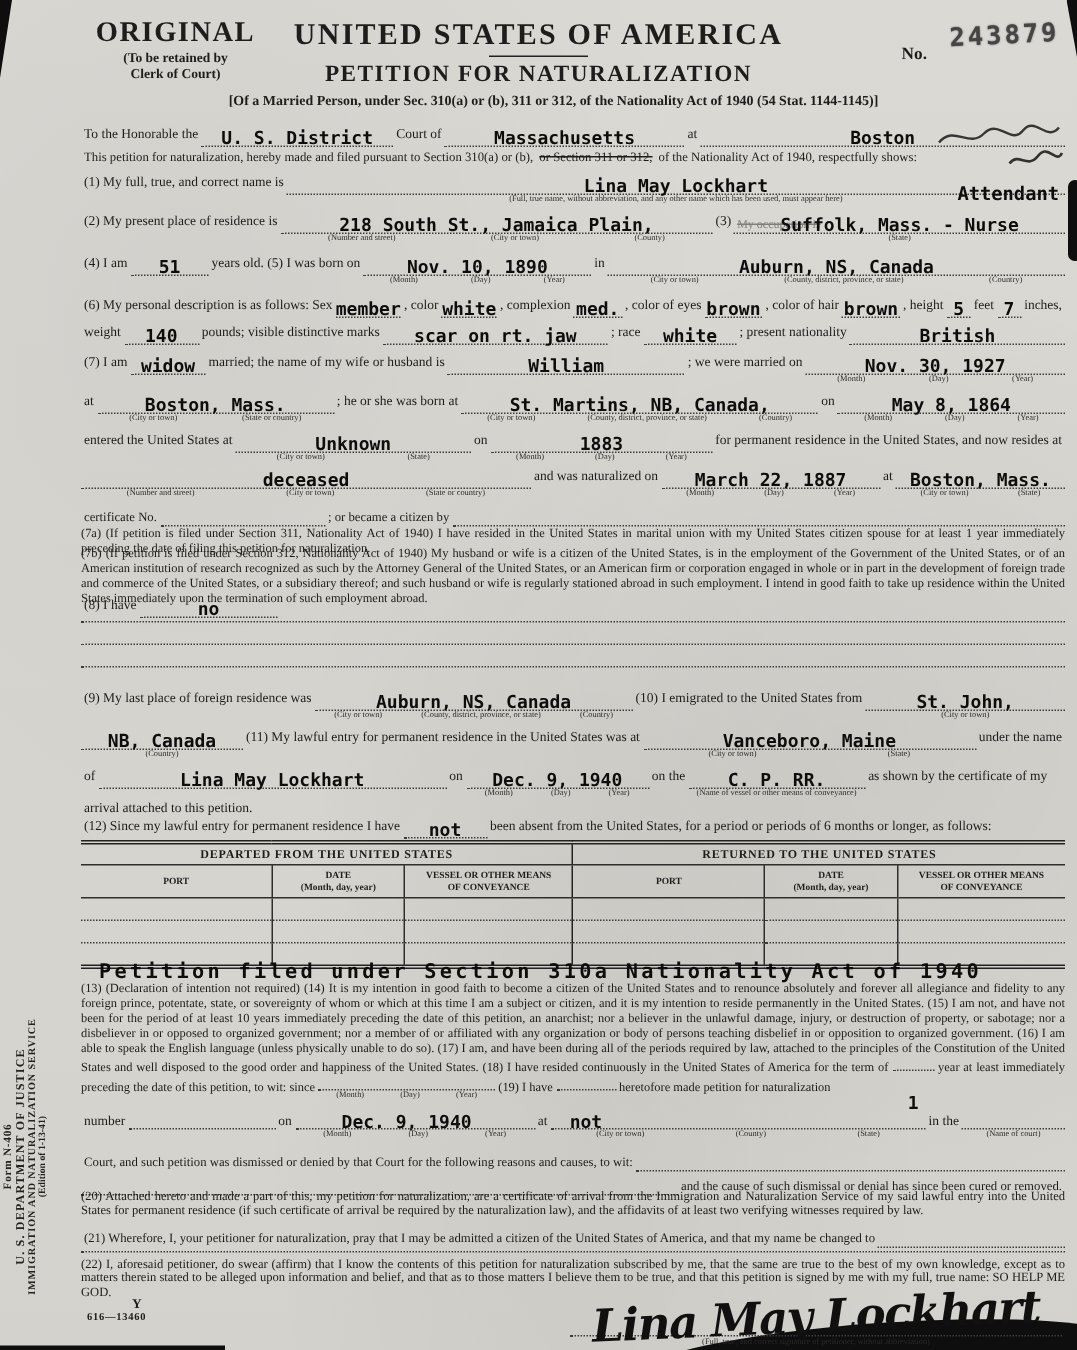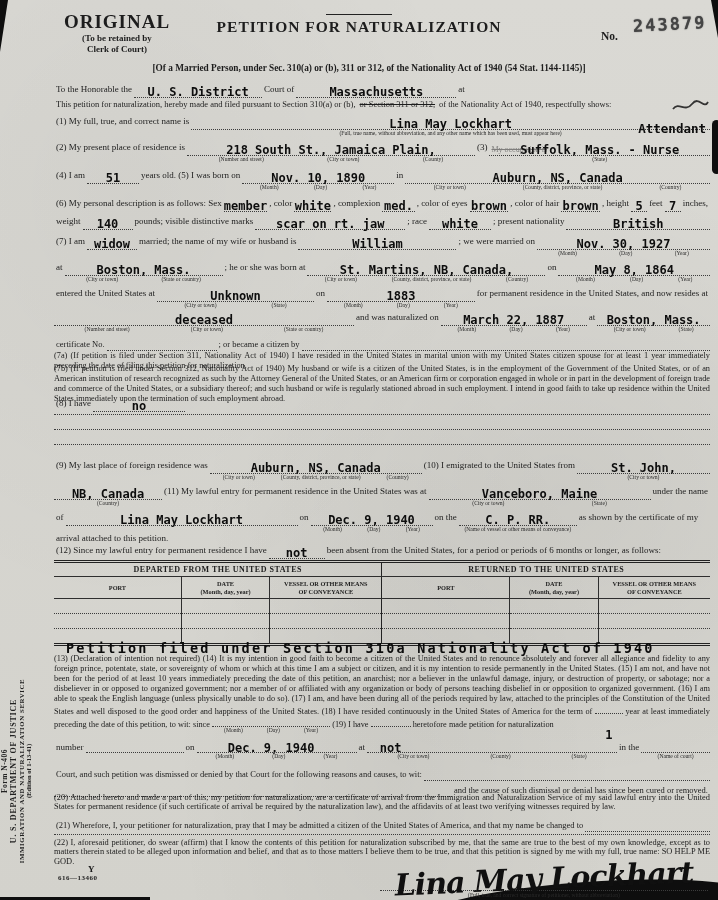--- a/index.html
+++ b/index.html
@@ -88,37 +88,44 @@
     <div class="v3">IMMIGRATION AND NATURALIZATION SERVICE</div>
     <div class="v4">(Edition of 1-13-41)</div>
   </div>
 
   <div class="corner">
     <div class="t1">ORIGINAL</div>
     <div class="t2">(To be retained by</div>
     <div class="t2">Clerk of Court)</div>
   </div>
   <div class="titlewrap">
+    <div class="title">UNITED STATES OF AMERICA</div>
     <div class="titlerule"></div>
     <div class="subtitle">PETITION FOR NATURALIZATION</div>
   </div>
   <div class="nolabel">No.</div>
   <div class="petnum">243879</div>
   <div class="actnote">[Of a Married Person, under Sec. 310(a) or (b), 311 or 312, of the Nationality Act of 1940 (54 Stat. 1144-1145)]</div>
 
   <div class="row" style="top:84px">
     <span class="p">To the Honorable the</span>
     <span class="fill" style="width:128px">
         <span class="tv">U. S. District</span>
       </span>
     <span class="p">Court of</span>
     <span class="fill" style="width:160px">
         <span class="tv">Massachusetts</span>
       </span>
     <span class="p">at</span>
+    <span class="fill grow">
+      <span class="tv">Boston</span>
+      <svg class="scrawl" style="right:2px;bottom:-4px" width="84" height="20" viewBox="0 0 84 20">
+        <path d="M2 14 C12 2, 22 18, 32 8 S 50 16, 58 6 S 74 14, 82 4" fill="none" stroke="#1a1a1a" stroke-width="1.6" opacity=".85"></path>
+      </svg>
+    </span>
   </div>
   <div class="row" style="top:100px">
     <span class="p small">This petition for naturalization, hereby made and filed pursuant to Section 310(a) or (b),</span>
     <span class="p small strike">or Section 311 or 312,</span>
     <span class="p small">of the Nationality Act of 1940, respectfully shows:</span>
     <svg class="scrawl" style="right:0;bottom:-4px" width="40" height="18" viewBox="0 0 40 18">
       <path d="M3 12 C9 4, 15 16, 22 7 S 34 13, 38 5" fill="none" stroke="#161616" stroke-width="1.8" opacity=".85"></path>
     </svg>
   </div>
 

